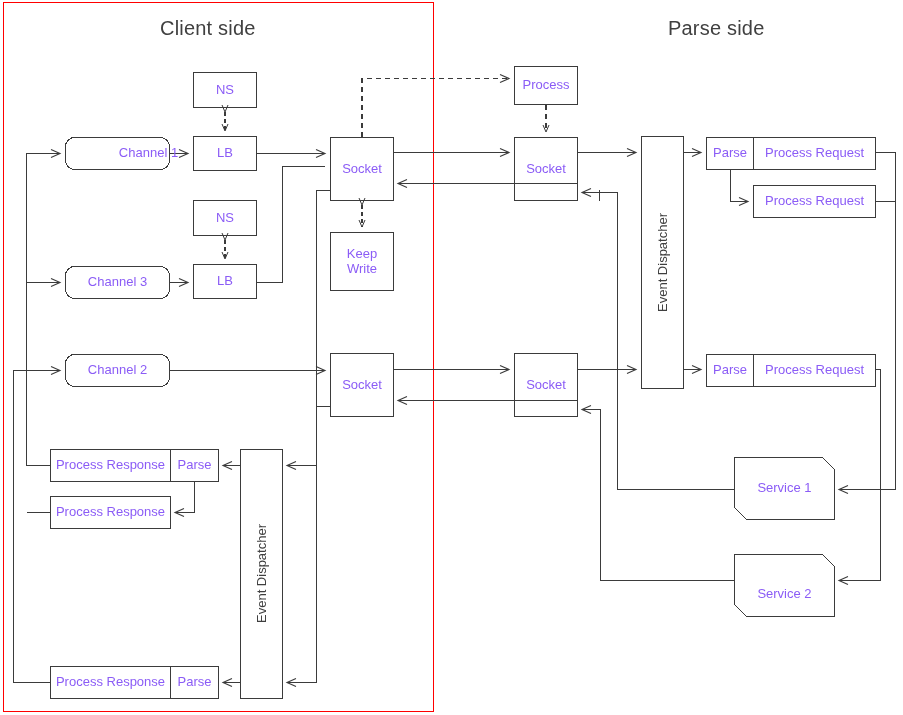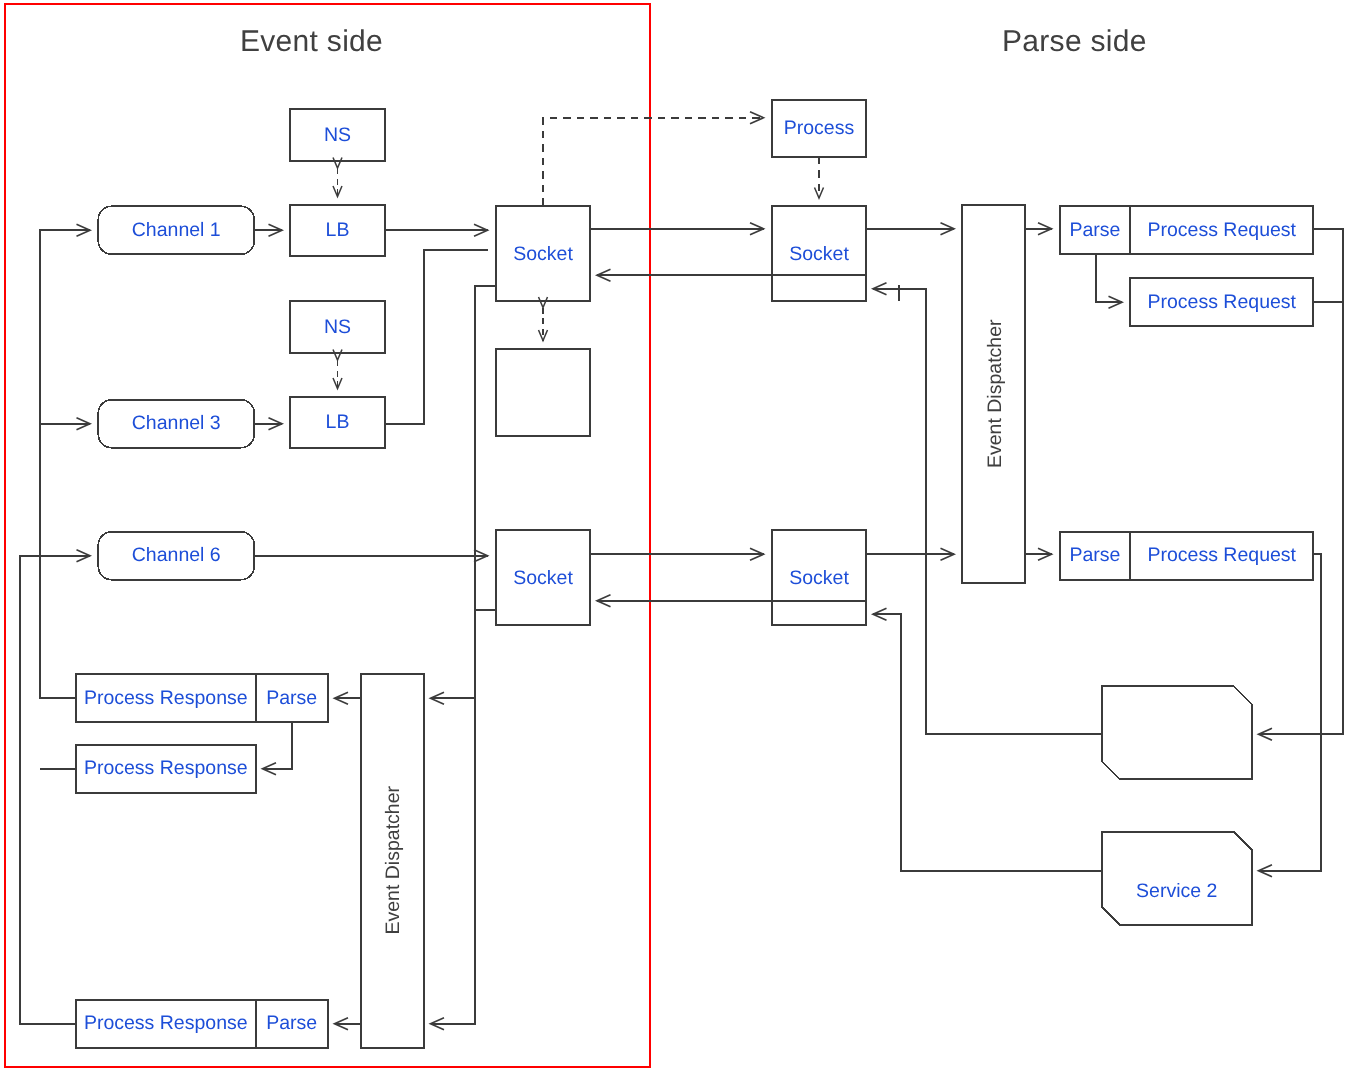--- a/index.html
+++ b/index.html
@@ -2,21 +2,21 @@
 <html><head>
 <meta charset="utf-8">
 <style>
   html,body{margin:0;padding:0;background:#ffffff;}
   #stage{position:relative;width:903px;height:715px;background:#ffffff;
          font-family:"Liberation Sans",sans-serif;overflow:hidden;}
   svg{position:absolute;left:0;top:0;width:903px;height:715px;}
   .ttl{position:absolute;font-size:20px;color:#404040;white-space:nowrap;
        letter-spacing:.2px;}
   .nodelbl{position:absolute;display:flex;align-items:center;justify-content:center;
-           font-size:13px;color:#1d4ed8;text-align:center;line-height:1.15;
+           font-size:13px;color:#8b5cf6;text-align:center;line-height:1.15;
            pointer-events:none;}
   .vlbl{position:absolute;display:flex;align-items:center;justify-content:center;
         font-size:13px;color:#3f3f3f;writing-mode:vertical-rl;transform:rotate(180deg);
         white-space:nowrap;}
 </style>
 </head>
 <body>
 
 <div id="stage">
 
@@ -118,35 +118,39 @@
       <path d="M875.5,201.5 L895.5,201.5"></path>
       <path d="M875.5,369.5 L880.5,369.5 L880.5,580.5 L839,580.5" marker-end="url(#ah)"></path>
 
       <path d="M734.5,489.5 L617.5,489.5 L617.5,192.5 L599.5,192.5 L599.5,190"></path>
       <path d="M599.5,192.5 L599.5,190 L599.5,200.5"></path>
       <path d="M734.5,580.5 L600.5,580.5 L600.5,409.5 L582,409.5" marker-end="url(#ah)"></path>
       <path d="M617.5,489.5 L617.5,192.5 L582,192.5" marker-end="url(#ah)"></path>
     </g>
   </svg>
 
-  <div class="ttl" style="left:160px;top:17px;">Event side</div>
+  <div class="ttl" style="left:160px;top:17px;">Client side</div>
   <div class="ttl" style="left:668px;top:17px;">Parse side</div>
 
-  <div class="nodelbl" style="left:65px;top:137px;width:105px;height:33px;">Channel 1</div>
+  <div class="nodelbl" style="left:65px;top:137px;width:105px;height:33px;padding-left:31px;">Channel 1</div>
   <div class="nodelbl" style="left:65px;top:266px;width:105px;height:33px;">Channel 3</div>
-  <div class="nodelbl" style="left:65px;top:354px;width:105px;height:33px;">Channel 6</div>
+  <div class="nodelbl" style="left:65px;top:354px;width:105px;height:33px;">Channel 2</div>
 
   <div class="nodelbl" style="left:193px;top:72px;width:64px;height:36px;">NS</div>
   <div class="nodelbl" style="left:193px;top:200px;width:64px;height:36px;">NS</div>
   <div class="nodelbl" style="left:193px;top:136px;width:64px;height:35px;">LB</div>
   <div class="nodelbl" style="left:193px;top:264px;width:64px;height:35px;">LB</div>
 
   <div class="nodelbl" style="left:330px;top:137px;width:64px;height:64px;">Socket</div>
   <div class="nodelbl" style="left:330px;top:353px;width:64px;height:64px;">Socket</div>
 
+  <div class="nodelbl" style="left:330px;top:232px;width:64px;height:59px;flex-direction:column;">
+    <span>Keep</span>
+    <span>Write</span>
+  </div>
 
   <div class="vlbl" style="left:240px;top:449px;width:43px;height:250px;">Event Dispatcher</div>
 
   <div class="nodelbl" style="left:50px;top:449px;width:121px;height:33px;">Process Response</div>
   <div class="nodelbl" style="left:170px;top:449px;width:49px;height:33px;">Parse</div>
   <div class="nodelbl" style="left:50px;top:496px;width:121px;height:33px;">Process Response</div>
   <div class="nodelbl" style="left:50px;top:666px;width:121px;height:33px;">Process Response</div>
   <div class="nodelbl" style="left:170px;top:666px;width:49px;height:33px;">Parse</div>
 
   <div class="nodelbl" style="left:514px;top:66px;width:64px;height:39px;">Process</div>
@@ -154,14 +158,15 @@
   <div class="nodelbl" style="left:514px;top:353px;width:64px;height:64px;">Socket</div>
 
   <div class="vlbl" style="left:641px;top:136px;width:43px;height:253px;">Event Dispatcher</div>
 
   <div class="nodelbl" style="left:706px;top:137px;width:48px;height:33px;">Parse</div>
   <div class="nodelbl" style="left:753px;top:137px;width:123px;height:33px;">Process Request</div>
   <div class="nodelbl" style="left:753px;top:185px;width:123px;height:33px;">Process Request</div>
   <div class="nodelbl" style="left:706px;top:354px;width:48px;height:33px;">Parse</div>
   <div class="nodelbl" style="left:753px;top:354px;width:123px;height:33px;">Process Request</div>
 
+  <div class="nodelbl" style="left:734px;top:457px;width:101px;height:63px;">Service 1</div>
   <div class="nodelbl" style="left:734px;top:554px;width:101px;height:81px;">Service 2</div>
 </div>
 
 </body></html>

